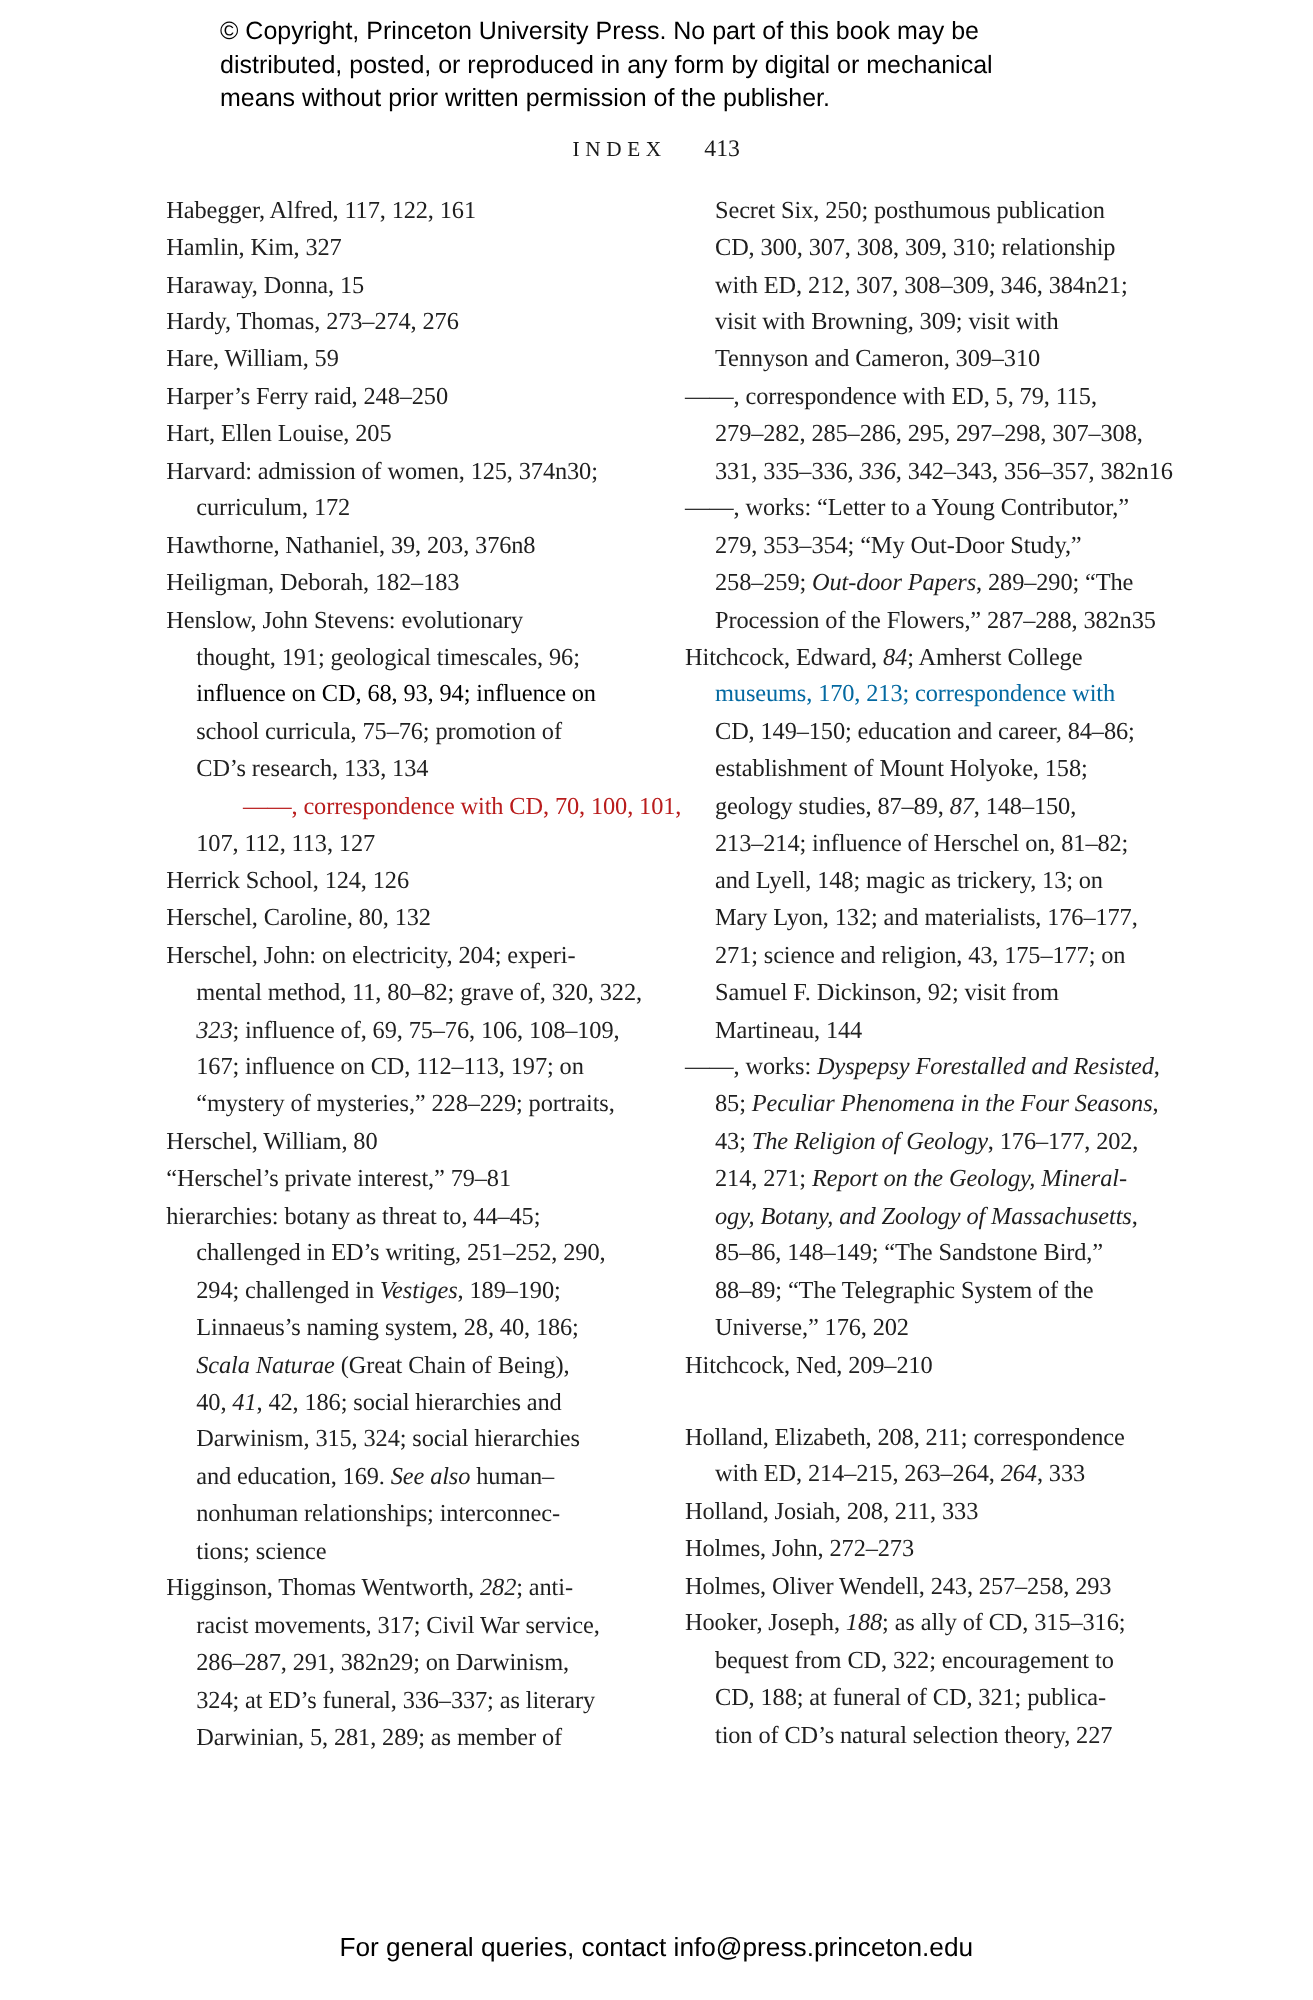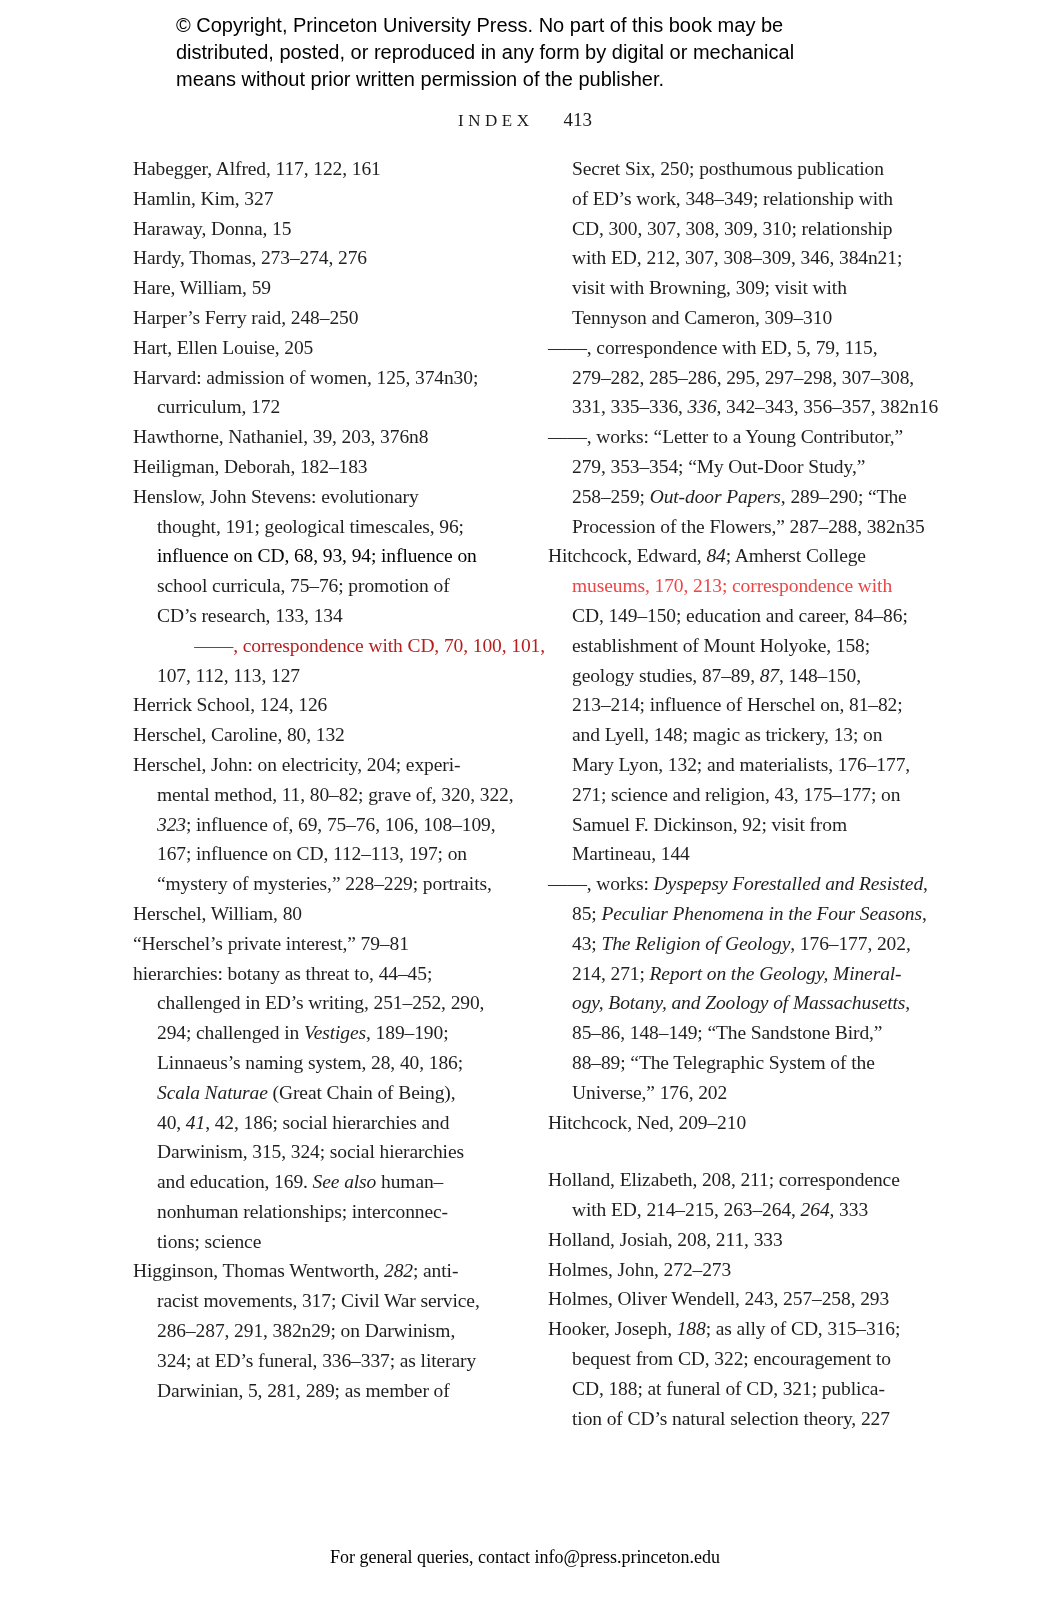--- a/index.html
+++ b/index.html
@@ -37,22 +37,22 @@
     letter-spacing:-0.1px;
     white-space:nowrap;
     color:#1f1f1f;
   }
   .line.indent { padding-left:24px; }
   .it { font-style:italic; }
 
   .footer {
     position:absolute; left:0; top:1547px; width:100%;
     text-align:center;
-    font-family:Liberation Serif, serif;
-    font-size:18px; color:#000000;
+    font-family:Liberation Sans, sans-serif;
+    font-size:21px; color:#000000;
   }
 </style>
 </head>
 <body style="background: rgb(255, 255, 255);">
 
 <div class="page">
 
   <div class="copyright">
     <div>© Copyright, Princeton University Press. No part of this book may be</div>
     <div>distributed, posted, or reproduced in any form by digital or mechanical</div>
@@ -103,34 +103,33 @@
       <div class="line indent" style="color: rgb(31, 31, 31);"><span>nonhuman relationships; interconnec-</span></div>
       <div class="line indent" style="color: rgb(31, 31, 31);"><span>tions; science</span></div>
       <div class="line" style="color: rgb(31, 31, 31);"><span>Higginson, Thomas Wentworth, </span><span class="it">282</span><span>; anti-</span></div>
       <div class="line indent" style="color: rgb(31, 31, 31);"><span>racist movements, 317; Civil War service,</span></div>
       <div class="line indent" style="color: rgb(31, 31, 31);"><span>286–287, 291, 382n29; on Darwinism,</span></div>
       <div class="line indent" style="color: rgb(31, 31, 31);"><span>324; at ED’s funeral, 336–337; as literary</span></div>
       <div class="line indent" style="color: rgb(31, 31, 31);"><span>Darwinian, 5, 281, 289; as member of</span></div>
     </div>
   <div class="col" id="col-right">
       <div class="line indent" style="color: rgb(31, 31, 31);"><span>Secret Six, 250; posthumous publication</span></div>
-      <div class="line indent" style="color: rgb(31, 31, 31);"><span>of ED’s work, 348–349; relationship with</span></div>
       <div class="line indent" style="color: rgb(31, 31, 31);"><span>CD, 300, 307, 308, 309, 310; relationship</span></div>
       <div class="line indent" style="color: rgb(31, 31, 31);"><span>with ED, 212, 307, 308–309, 346, 384n21;</span></div>
       <div class="line indent" style="color: rgb(31, 31, 31);"><span>visit with Browning, 309; visit with</span></div>
       <div class="line indent" style="color: rgb(31, 31, 31);"><span>Tennyson and Cameron, 309–310</span></div>
       <div class="line" style="color: rgb(31, 31, 31);"><span>——, correspondence with ED, 5, 79, 115,</span></div>
       <div class="line indent" style="color: rgb(31, 31, 31);"><span>279–282, 285–286, 295, 297–298, 307–308,</span></div>
       <div class="line indent" style="color: rgb(31, 31, 31);"><span>331, 335–336, </span><span class="it">336</span><span>, 342–343, 356–357, 382n16</span></div>
       <div class="line" style="color: rgb(31, 31, 31);"><span>——, works: “Letter to a Young Contributor,”</span></div>
       <div class="line indent" style="color: rgb(31, 31, 31);"><span>279, 353–354; “My Out-Door Study,”</span></div>
       <div class="line indent" style="color: rgb(31, 31, 31);"><span>258–259; </span><span class="it">Out-door Papers</span><span>, 289–290; “The</span></div>
       <div class="line indent" style="color: rgb(31, 31, 31);"><span>Procession of the Flowers,” 287–288, 382n35</span></div>
       <div class="line" style="color: rgb(31, 31, 31);"><span>Hitchcock, Edward, </span><span class="it">84</span><span>; Amherst College</span></div>
-      <div class="line indent" style="color: #ef4444;"><span>museums, 170, 213; correspondence with</span></div>
+      <div class="line indent" style="color: #0369a1;"><span>museums, 170, 213; correspondence with</span></div>
       <div class="line indent" style="color: rgb(31, 31, 31);"><span>CD, 149–150; education and career, 84–86;</span></div>
       <div class="line indent" style="color: rgb(31, 31, 31);"><span>establishment of Mount Holyoke, 158;</span></div>
       <div class="line indent" style="color: rgb(31, 31, 31);"><span>geology studies, 87–89, </span><span class="it">87</span><span>, 148–150,</span></div>
       <div class="line indent" style="color: rgb(31, 31, 31);"><span>213–214; influence of Herschel on, 81–82;</span></div>
       <div class="line indent" style="color: rgb(31, 31, 31);"><span>and Lyell, 148; magic as trickery, 13; on</span></div>
       <div class="line indent" style="color: rgb(31, 31, 31);"><span>Mary Lyon, 132; and materialists, 176–177,</span></div>
       <div class="line indent" style="color: rgb(31, 31, 31);"><span>271; science and religion, 43, 175–177; on</span></div>
       <div class="line indent" style="color: rgb(31, 31, 31);"><span>Samuel F. Dickinson, 92; visit from</span></div>
       <div class="line indent" style="color: rgb(31, 31, 31);"><span>Martineau, 144</span></div>
       <div class="line" style="color: rgb(31, 31, 31);"><span>——, works: </span><span class="it">Dyspepsy Forestalled and Resisted</span><span>,</span></div>

